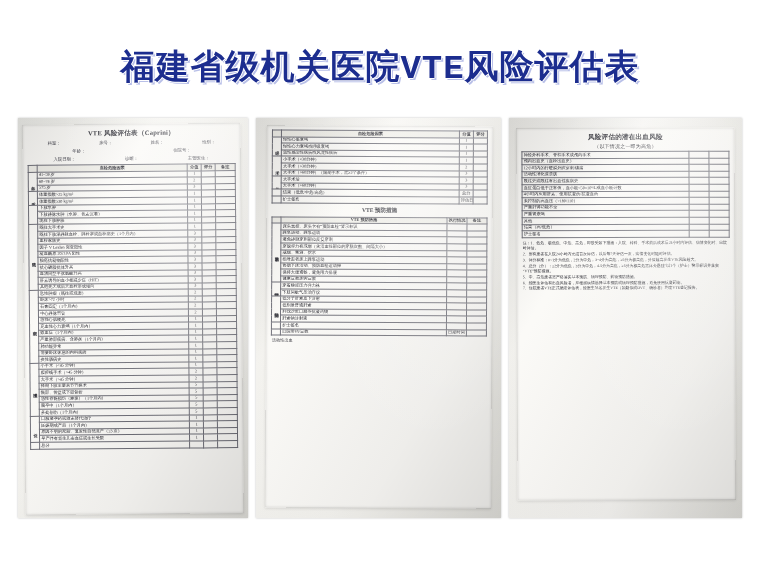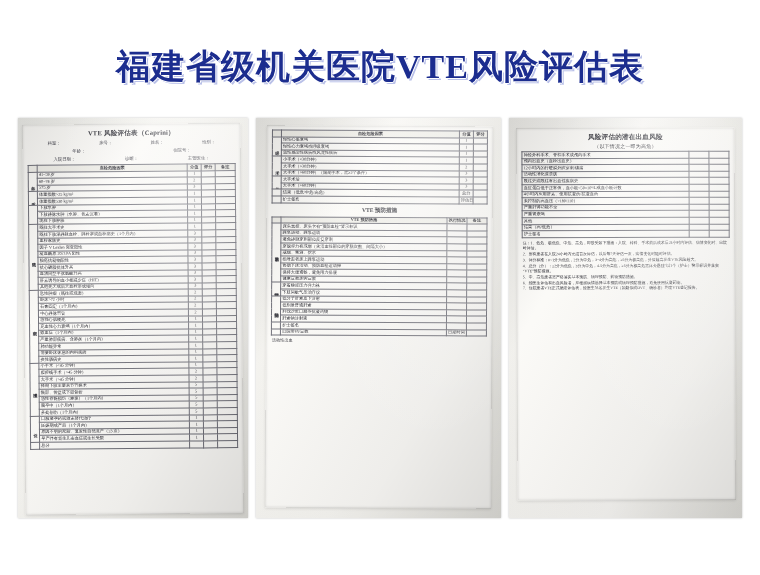--- a/index.html
+++ b/index.html
@@ -18,21 +18,21 @@
 
   
   .title-wrap {
     position: absolute;
     left: 0; top: 44px;
     width: 760px;
     text-align: center;
   }
   .title {
     display: inline-block;
-    font-family: Liberation Serif, serif;
+    font-family: Liberation Mono, monospace;
     font-weight: bold;
     font-size: 34px;
     letter-spacing: 1px;
     color: #1c2d8f;
     text-shadow:
        1px 0 0 #ffffff, -1px 0 0 #ffffff,
        0 1px 0 #ffffff, 0 -1px 0 #ffffff,
        2px 2px 0 #b9c0e8;
     white-space: nowrap;
   }

